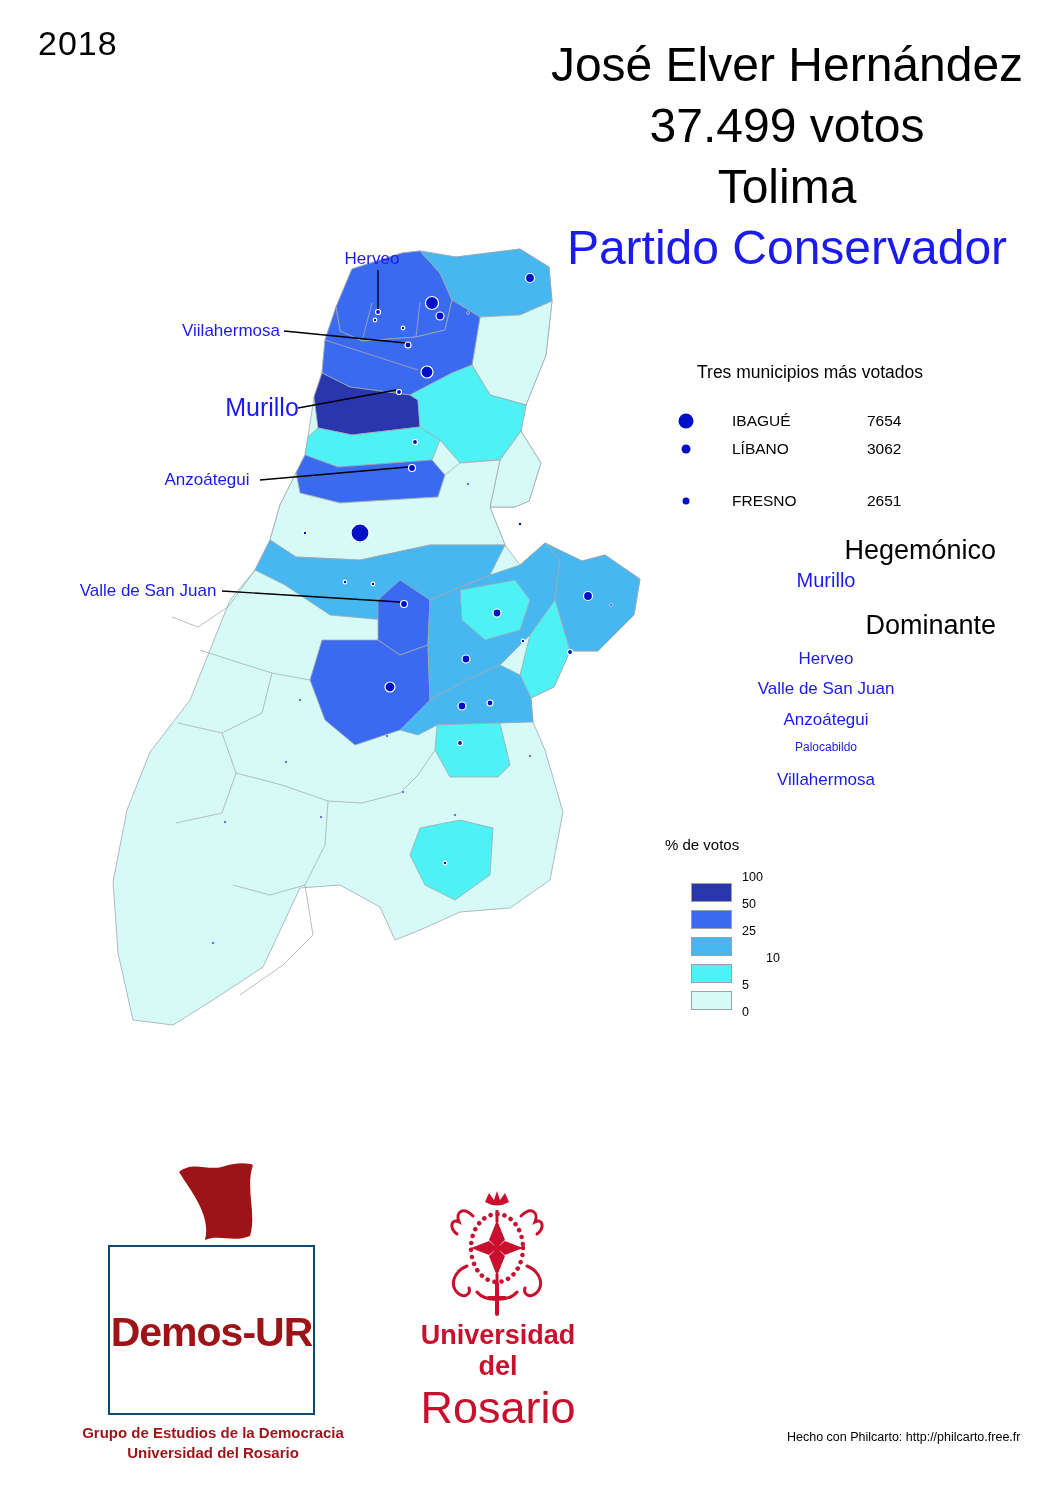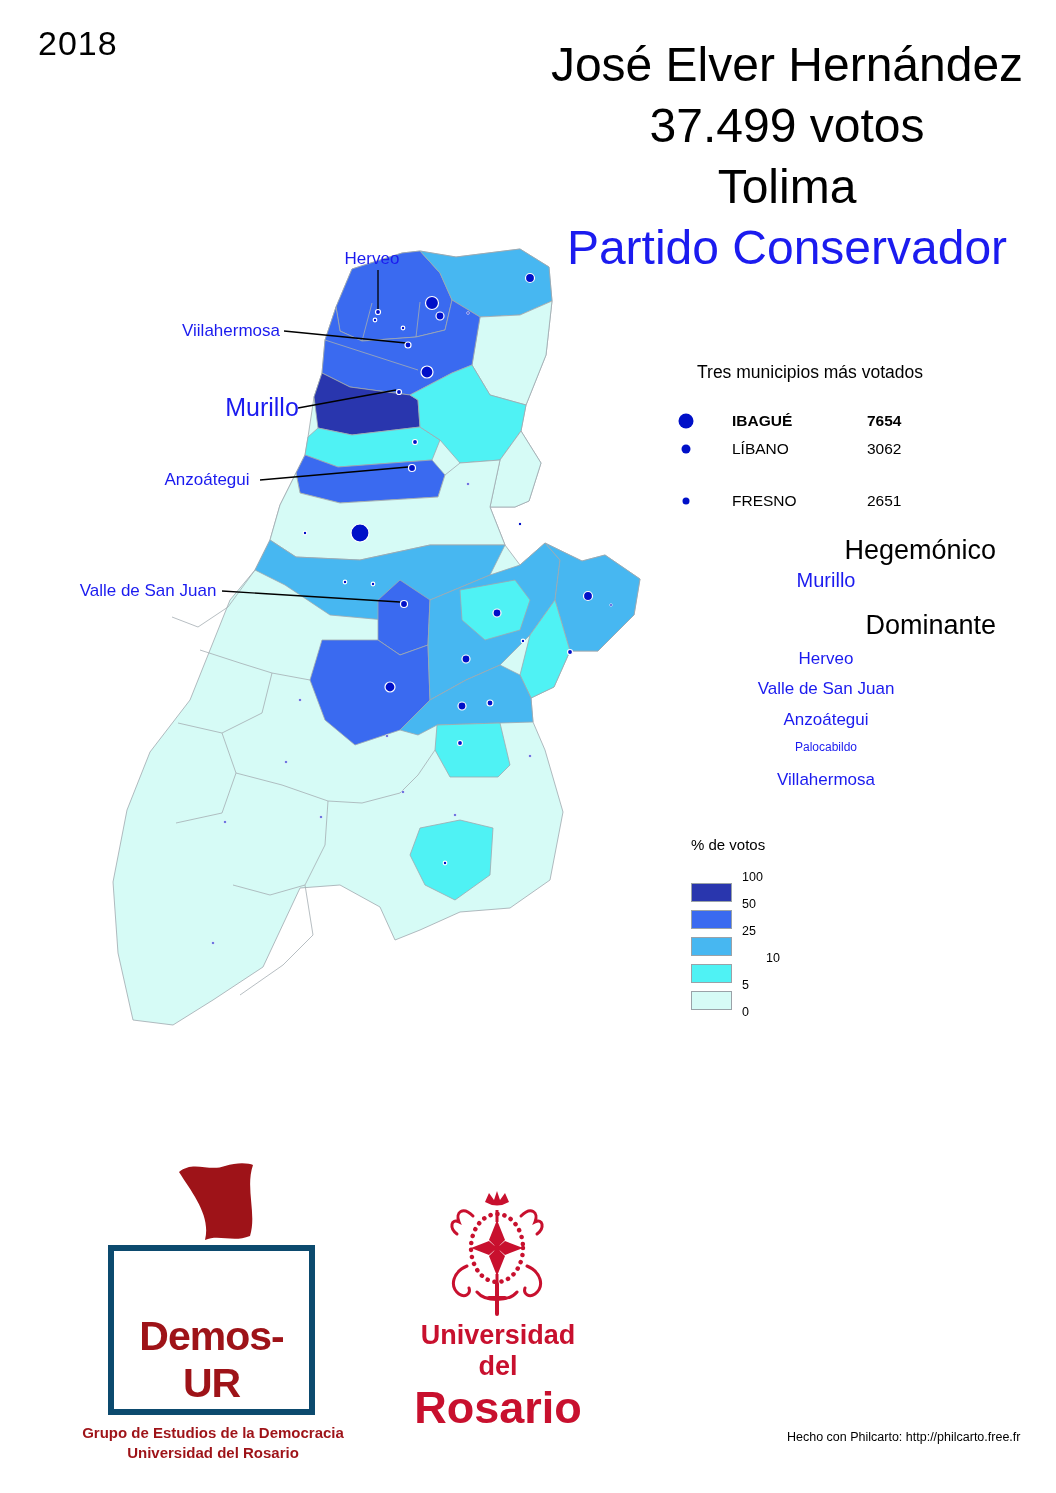--- a/index.html
+++ b/index.html
@@ -20,30 +20,30 @@
   .maplabel{fill:#1b1bef;font-family:"Liberation Sans",sans-serif;font-size:17px;}
   .maplabel-big{fill:#1b1bef;font-family:"Liberation Sans",sans-serif;font-size:25px;}
   
   .tres-title{left:660px;top:362px;width:300px;text-align:center;font-size:17.5px;}
   .tres-row{left:660px;width:320px;height:28px;}
   .tres-circle{position:absolute;border-radius:50%;left:0;top:50%;transform:translate(-50%,-50%);}
   .tres-name{position:absolute;left:72px;top:50%;transform:translateY(-50%);font-size:15.5px;}
   .tres-votes{position:absolute;left:207px;top:50%;transform:translateY(-50%);font-size:15.5px;}
   .class-title{left:656px;width:340px;text-align:right;font-size:27px;}
   .class-item{left:656px;width:340px;text-align:center;color:#1b1bef;}
-  .legend-title{left:691px;top:836px;font-size:15px;}
+  .legend-title{left:665px;top:836px;font-size:15px;}
   .swatch{left:691px;width:41px;height:19px;border:1px solid #9aa2a8;box-sizing:border-box;}
   .tick{left:742px;font-size:12.5px;}
   
-  .demos-box{left:108px;top:1245px;width:207px;height:170px;border:6px solid #0c4a6e;box-sizing:border-box;text-align:center;}
+  .demos-box{left:108px;top:1245px;width:207px;height:170px;border:2px solid #0c4a6e;box-sizing:border-box;text-align:center;}
   .demos-text{margin-top:62px;font-size:41px;font-weight:bold;letter-spacing:-1px;color:#9e1318;}
   .demos-caption{left:40px;width:346px;text-align:center;color:#9e1318;font-weight:bold;font-size:15px;}
   .ur-text{left:398px;top:1320px;width:200px;text-align:center;color:#c8102e;}
   .ur-line1{font-size:27px;font-weight:bold;}
-  .ur-line2{font-size:45px;font-weight:bold;margin-top:0px;}
+  .ur-line2{font-size:45px;font-weight:normal;margin-top:0px;}
   .credit{left:787px;top:1430px;font-size:12.5px;}
 </style>
 </head>
 <body>
 
 <div class="abs year">2018</div>
 
 <div class="abs title-block">
   <div>José Elver Hernández</div>
   <div>37.499 votos</div>
@@ -146,21 +146,21 @@
     <text class="maplabel" x="372" y="24" text-anchor="middle">Herveo</text>
     <text class="maplabel" x="280" y="96" text-anchor="end">Viilahermosa</text>
     <text class="maplabel-big" x="262" y="176" text-anchor="middle">Murillo</text>
     <text class="maplabel" x="207" y="245" text-anchor="middle">Anzoátegui</text>
     <text class="maplabel" x="148" y="356" text-anchor="middle">Valle de San Juan</text>
   </g>
 </svg>
 </div>
 
 <div class="abs tres-title">Tres municipios más votados</div>
-<div class="abs tres-row" style="top:407px;font-weight:bold;">
+<div class="abs tres-row" style="top:407px;">
   <span class="tres-circle" style="left: 26px; width: 15px; height: 15px; background: rgb(0, 16, 200);"></span>
   <span class="tres-name">IBAGUÉ</span>
   <span class="tres-votes">7654</span>
 </div>
 <div class="abs tres-row" style="top:435px;">
   <span class="tres-circle" style="left: 26px; width: 9px; height: 9px; background: rgb(0, 16, 200);"></span>
   <span class="tres-name">LÍBANO</span>
   <span class="tres-votes">3062</span>
 </div>
 <div class="abs tres-row" style="top:463px;margin-top:24px;">

